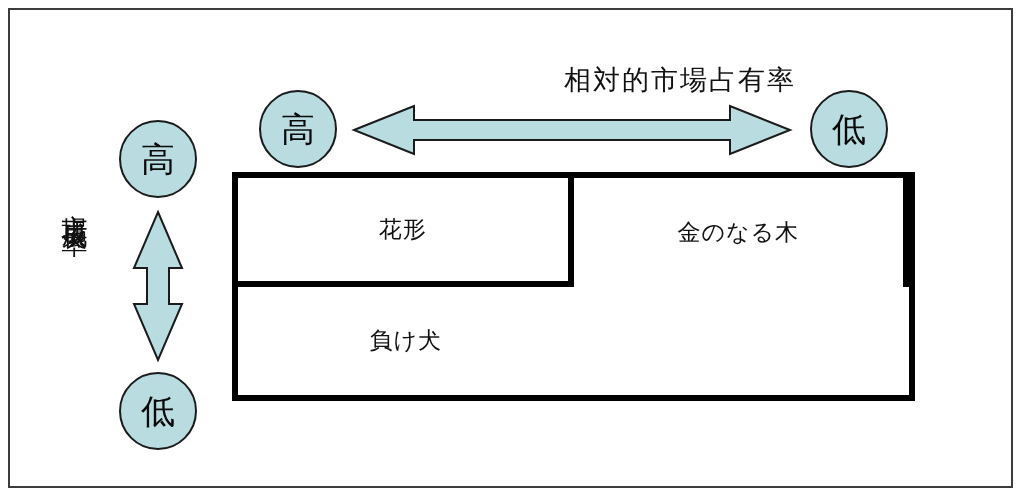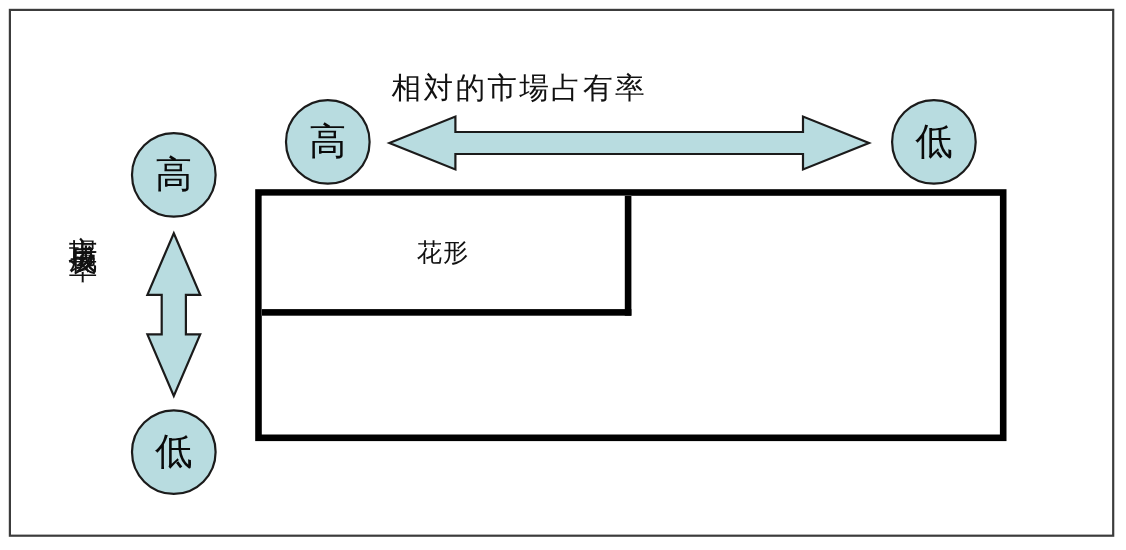--- a/index.html
+++ b/index.html
@@ -73,21 +73,21 @@
   #badge-x-low  { left: 810px; top:  90px; width: 78px; height: 78px; }
   #badge-y-high { left: 119px; top: 120px; width: 78px; height: 78px; }
   #badge-y-low  { left: 119px; top: 372px; width: 78px; height: 78px; }
 
   
   #x-axis-caption {
     position: absolute;
     left: 356px;
     top: 62px;
     width: 440px;
-    text-align: left;
+    text-align: right;
     font-size: 27px;
     color: #111111;
     letter-spacing: 2px;
   }
   #y-axis-caption {
     position: absolute;
     left: 48px;
     top: 193px;
     width: 40px;
     writing-mode: vertical-rl;
@@ -125,15 +125,17 @@
   <div class="badge" id="badge-x-high">高</div>
 
   <div class="badge" id="badge-x-low">低</div>
 
   <div class="badge" id="badge-y-high">高</div>
 
   <div class="badge" id="badge-y-low">低</div>
 
   <div class="matrix">
     <div class="cell row-top col-left">花形</div>
+    <div class="cell col-left">金のなる木</div>
+    <div class="cell">負け犬</div>
   </div>
 
 </div>
 
 </body></html>

